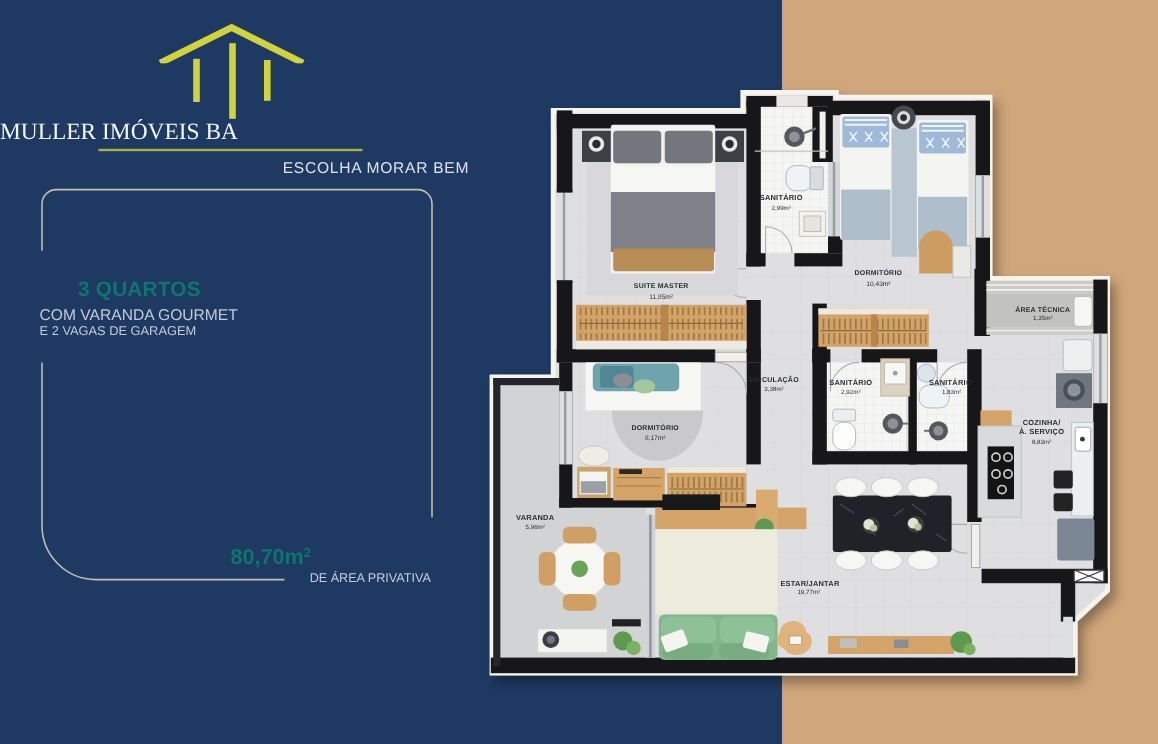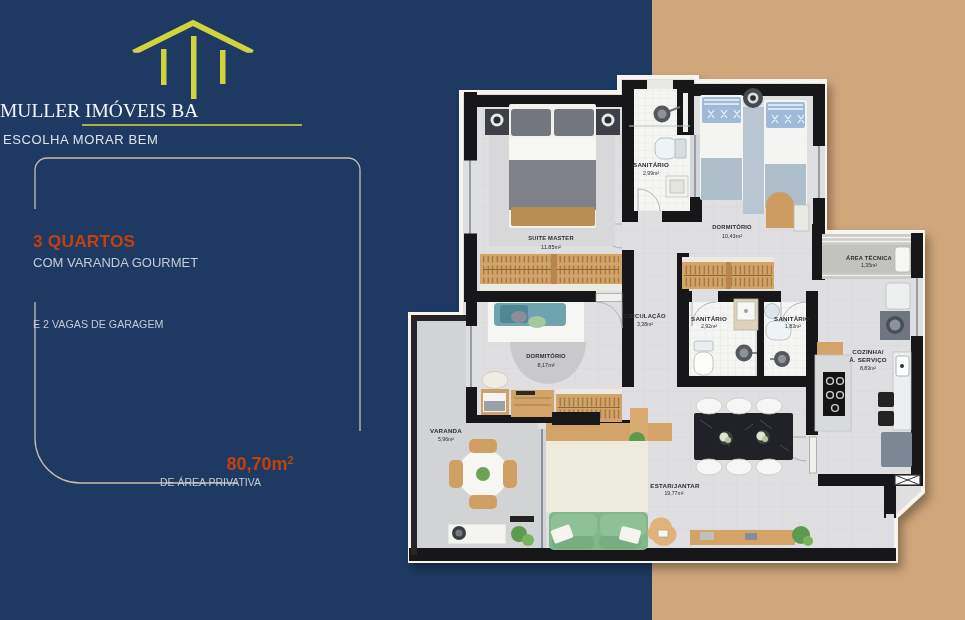--- a/index.html
+++ b/index.html
@@ -1,18 +1,18 @@
 <!DOCTYPE html>
 <html><head>
 <meta charset="utf-8">
 <style>
   html,body{margin:0;padding:0;}
   body{width:965px;height:620px;position:relative;overflow:hidden;font-family:"Liberation Sans",sans-serif;}
   .abs{position:absolute;}
-  .goldb{color:#c2410c;font-weight:bold;}
+  .goldb{color:#0f766e;font-weight:bold;margin-left:32px;}
   .ltxt{color:#c3cbd7;}
 </style>
 </head>
 <body>
 
 <div class="abs" style="left:0;top:0;width:652px;height:620px;background:#1e3a62;"></div>
 
 <div class="abs" style="left:652px;top:0;width:313px;height:620px;background:#d0a67b;"></div>
 
 <svg class="abs" style="left:0;top:0;" width="400" height="160" viewBox="0 0 400 160">
@@ -25,35 +25,35 @@
 
   <rect x="161" y="49" width="5.5" height="36" fill="#d2d23d"></rect>
 
   <rect x="220" y="50" width="5.5" height="34" fill="#d2d23d"></rect>
 </svg>
 
 <div class="abs" style="left:0;top:101px;width:386px;text-align:left;font-family:'Liberation Serif',serif;font-size:19.5px;line-height:1;letter-spacing:0px;color:#f3f5f8;">MULLER IMÓVEIS BA</div>
 
 <div class="abs" style="left:82px;top:124px;width:220px;height:2.4px;background:#aab042;"></div>
 
-<div class="abs" style="left:3px;top:133.3px;width:388px;text-align:left;font-size:13px;line-height:1;letter-spacing:0.6px;color:#dde2ea;">ESCOLHA MORAR BEM</div>
+<div class="abs" style="left:3px;top:133.3px;width:388px;text-align:right;font-size:13px;line-height:1;letter-spacing:0.6px;color:#dde2ea;">ESCOLHA MORAR BEM</div>
 
 <svg class="abs" style="left:0;top:0;" width="400" height="520" viewBox="0 0 400 520">
   <path d="M237 483 L80 483 A45 45 0 0 1 35 438 L35 302 M35 209 L35 170 A12 12 0 0 1 47 158 L348 158 A12 12 0 0 1 360 170 L360 431" fill="none" stroke="#c6bfae" stroke-width="1.3"></path>
 </svg>
 
 <div class="abs goldb" style="left:33px;top:233px;font-size:17.3px;line-height:1;letter-spacing:0.2px;">3 QUARTOS</div>
 
 <div class="abs ltxt" style="left:33px;top:255.8px;font-size:13px;line-height:1;letter-spacing:0px;">COM VARANDA GOURMET</div>
 
-<div class="abs ltxt" style="left:33px;top:271.3px;font-size:10.7px;line-height:1;letter-spacing:0px;margin-top:48px;">E 2 VAGAS DE GARAGEM</div>
-
-<div class="abs goldb" style="left:160px;top:454.5px;width:200px;text-align:center;font-size:18px;line-height:1;">80,70m<span style="font-size:11px;vertical-align:6px;">2</span></div>
-
-<div class="abs ltxt" style="left:160px;top:476.9px;width:199px;font-size:10.5px;line-height:1;">DE ÁREA PRIVATIVA</div>
+<div class="abs ltxt" style="left:33px;top:271.3px;font-size:10.7px;line-height:1;letter-spacing:0px;">E 2 VAGAS DE GARAGEM</div>
+
+<div class="abs goldb" style="left:160px;top:454.5px;width:200px;text-align:left;font-size:18px;line-height:1;">80,70m<span style="font-size:11px;vertical-align:6px;">2</span></div>
+
+<div class="abs ltxt" style="left:160px;top:476.9px;width:199px;text-align:right;font-size:10.5px;line-height:1;">DE ÁREA PRIVATIVA</div>
 
 <svg id="plan" class="abs" style="left:0;top:0;" width="965" height="620" viewBox="0 0 965 620">
   <defs>
     <filter id="sh" x="-5%" y="-5%" width="115%" height="115%">
       <feDropShadow dx="4" dy="6" stdDeviation="5" flood-color="#000" flood-opacity="0.35"></feDropShadow>
     </filter>
     <pattern id="tile" width="23" height="23" patternUnits="userSpaceOnUse">
       <rect width="23" height="23" fill="#dfdfe1"></rect>
       <path d="M0 0 H23 M0 0 V23" stroke="#d7d7da" stroke-width="1"></path>
     </pattern>

